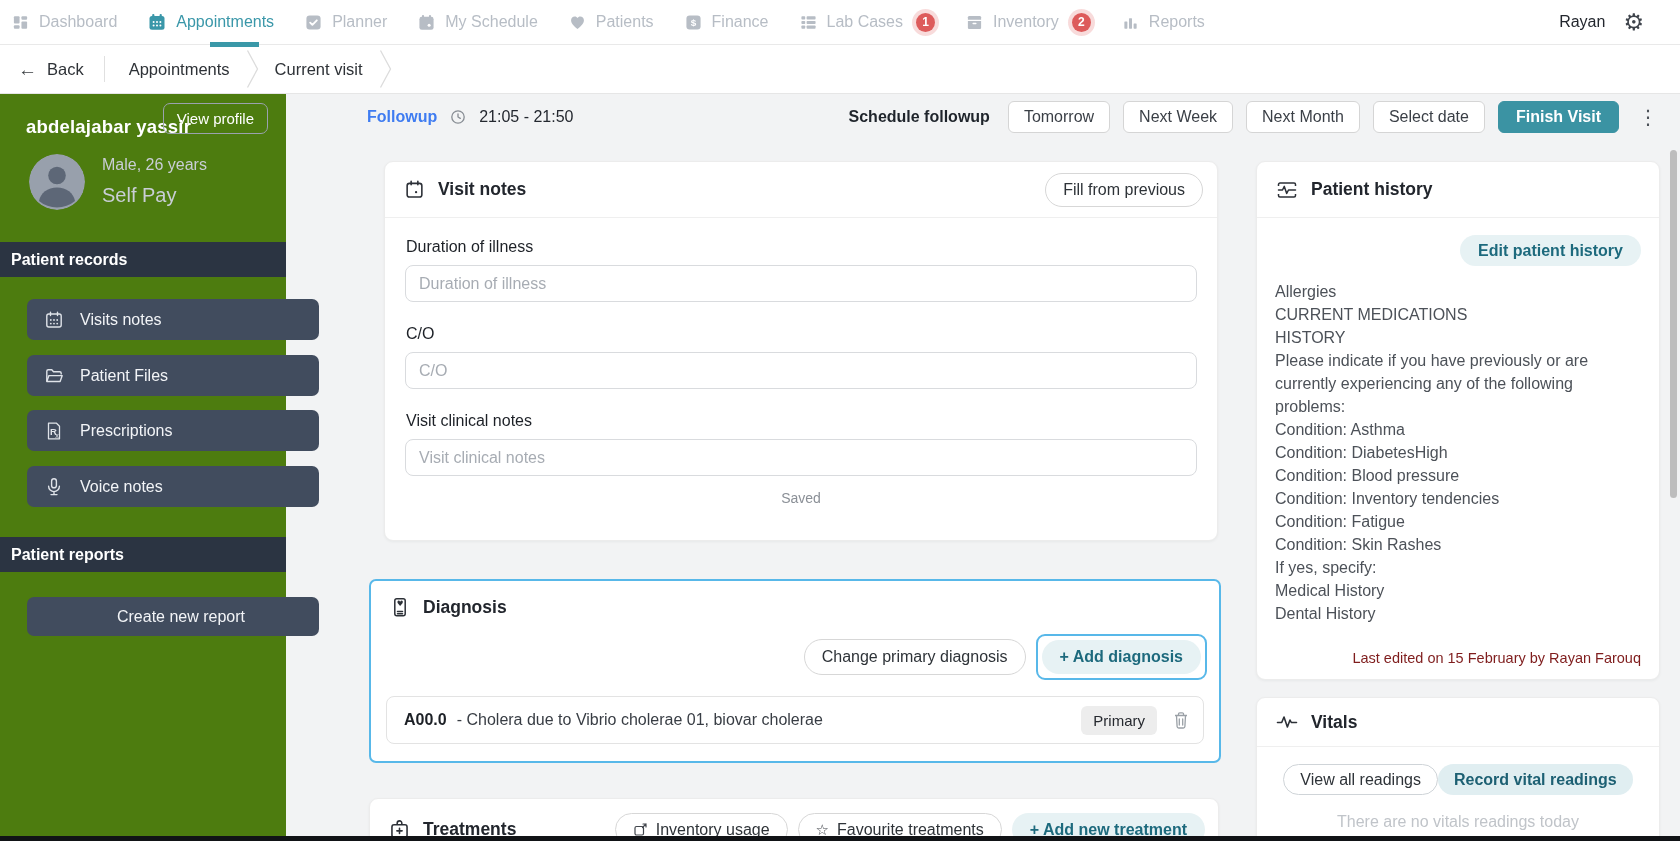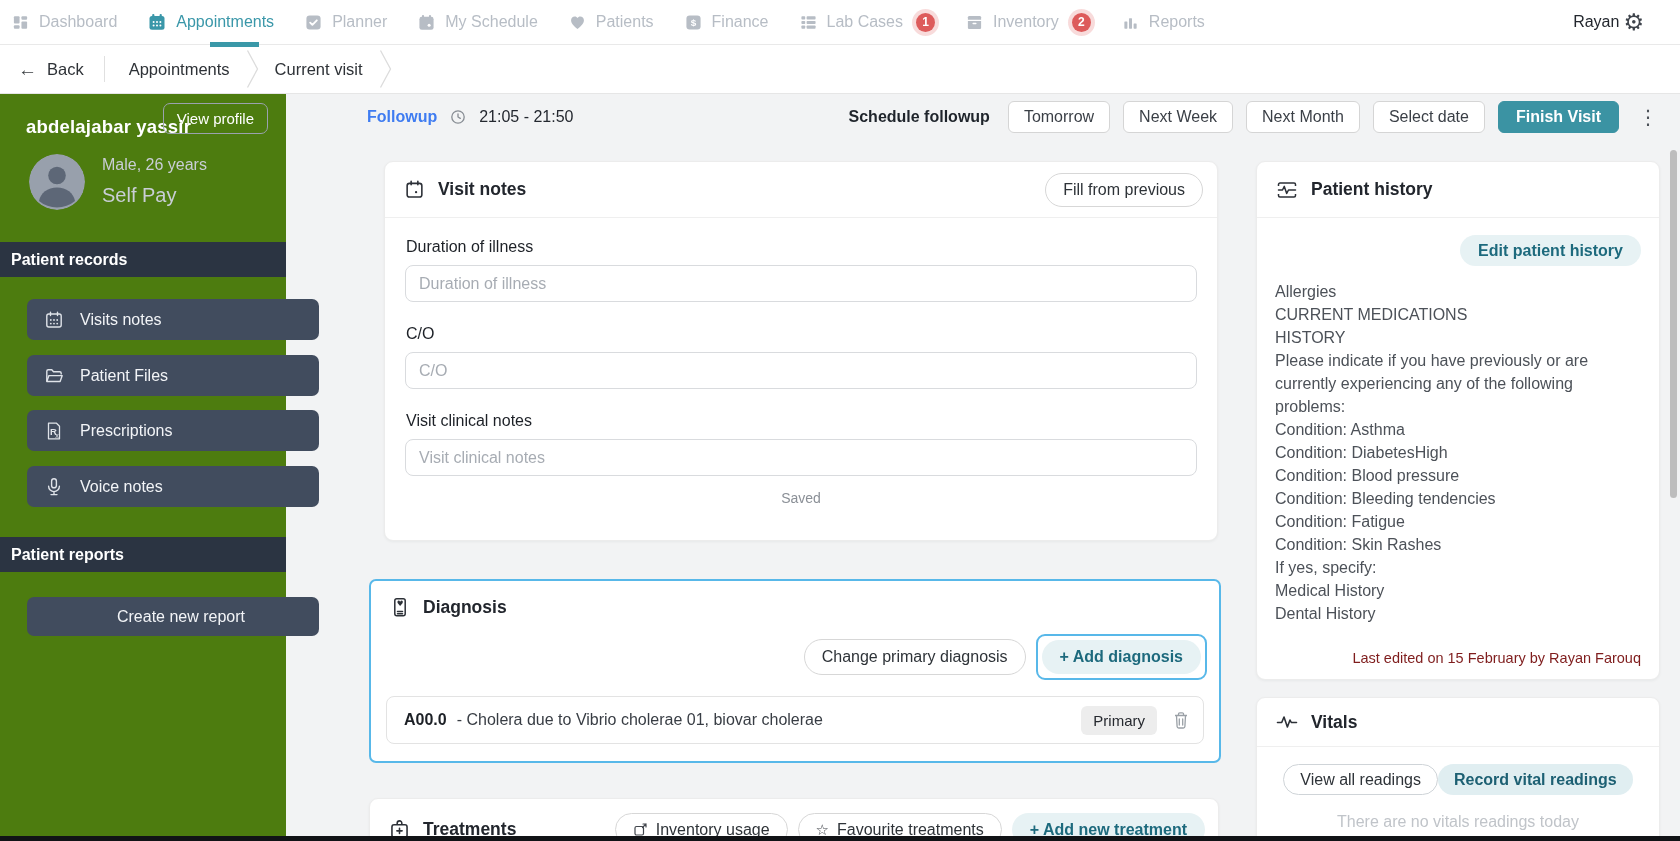--- a/index.html
+++ b/index.html
@@ -11,21 +11,21 @@
   .topnav{position:absolute;top:0;left:0;right:0;height:45px;background:#fff;
     border-bottom:1px solid #e9e9e9;display:flex;align-items:center;
     justify-content:space-between;padding:0 36px 0 12px;z-index:5;}
   .nav-items{display:flex;align-items:center;gap:31px;}
   .nav-item{display:flex;align-items:center;gap:10px;color:#b7bdc5;font-size:16px;cursor:default;white-space:nowrap;}
   .nav-item.active{color:#3a97a9;font-weight:500;}
   .badge{width:19px;height:19px;border-radius:50%;background:#dd5b5b;color:#fff;font-size:12px;
     font-weight:700;display:flex;align-items:center;justify-content:center;
     box-shadow:0 0 0 4px rgba(221,91,91,.22);margin-left:3px;}
   .nav-underline{position:absolute;left:210px;top:42px;width:49px;height:5px;background:#3a98a8;z-index:6;}
-  .nav-right{display:flex;align-items:center;gap:4px;}
+  .nav-right{display:flex;align-items:center;gap:18px;}
   .user-name{font-size:16px;color:#23272e;}
   .gear{font-size:23px;color:#3f444c;line-height:1;}
 
   
   .breadcrumb{position:absolute;top:45px;left:0;right:0;height:49px;background:#fff;
     border-bottom:1px solid #e6e6e6;display:flex;align-items:center;padding-left:18px;z-index:4;}
   .back{display:flex;align-items:center;gap:10px;font-size:16.5px;color:#2e3237;}
   .back-arrow{font-size:19px;line-height:1;color:#3c4043;}
   .bc-divider{width:1px;height:26px;background:#e0e0e0;margin:0 20px;}
   .bc-item{font-size:16.5px;color:#2e3237;padding:0 4px;}
@@ -440,21 +440,21 @@
       <button class="pill-teal small">Edit patient history</button>
     </div>
     <div class="ph-lines">
         <div class="ph-line">Allergies</div>
         <div class="ph-line">CURRENT MEDICATIONS</div>
         <div class="ph-line">HISTORY</div>
         <div class="ph-line">Please indicate if you have previously or are currently experiencing any of the following problems:</div>
         <div class="ph-line">Condition: Asthma</div>
         <div class="ph-line">Condition: DiabetesHigh</div>
         <div class="ph-line">Condition: Blood pressure</div>
-        <div class="ph-line">Condition: Bleeding tendencies</div>
+        <div class="ph-line">Condition: Inventory tendencies</div>
         <div class="ph-line">Condition: Fatigue</div>
         <div class="ph-line">Condition: Skin Rashes</div>
         <div class="ph-line">If yes, specify:</div>
         <div class="ph-line">Medical History</div>
         <div class="ph-line">Dental History</div>
       </div>
     <div class="ph-last">Last edited on 15 February by Rayan Farouq</div>
   </section>
 
   <section class="card" id="vitals">

